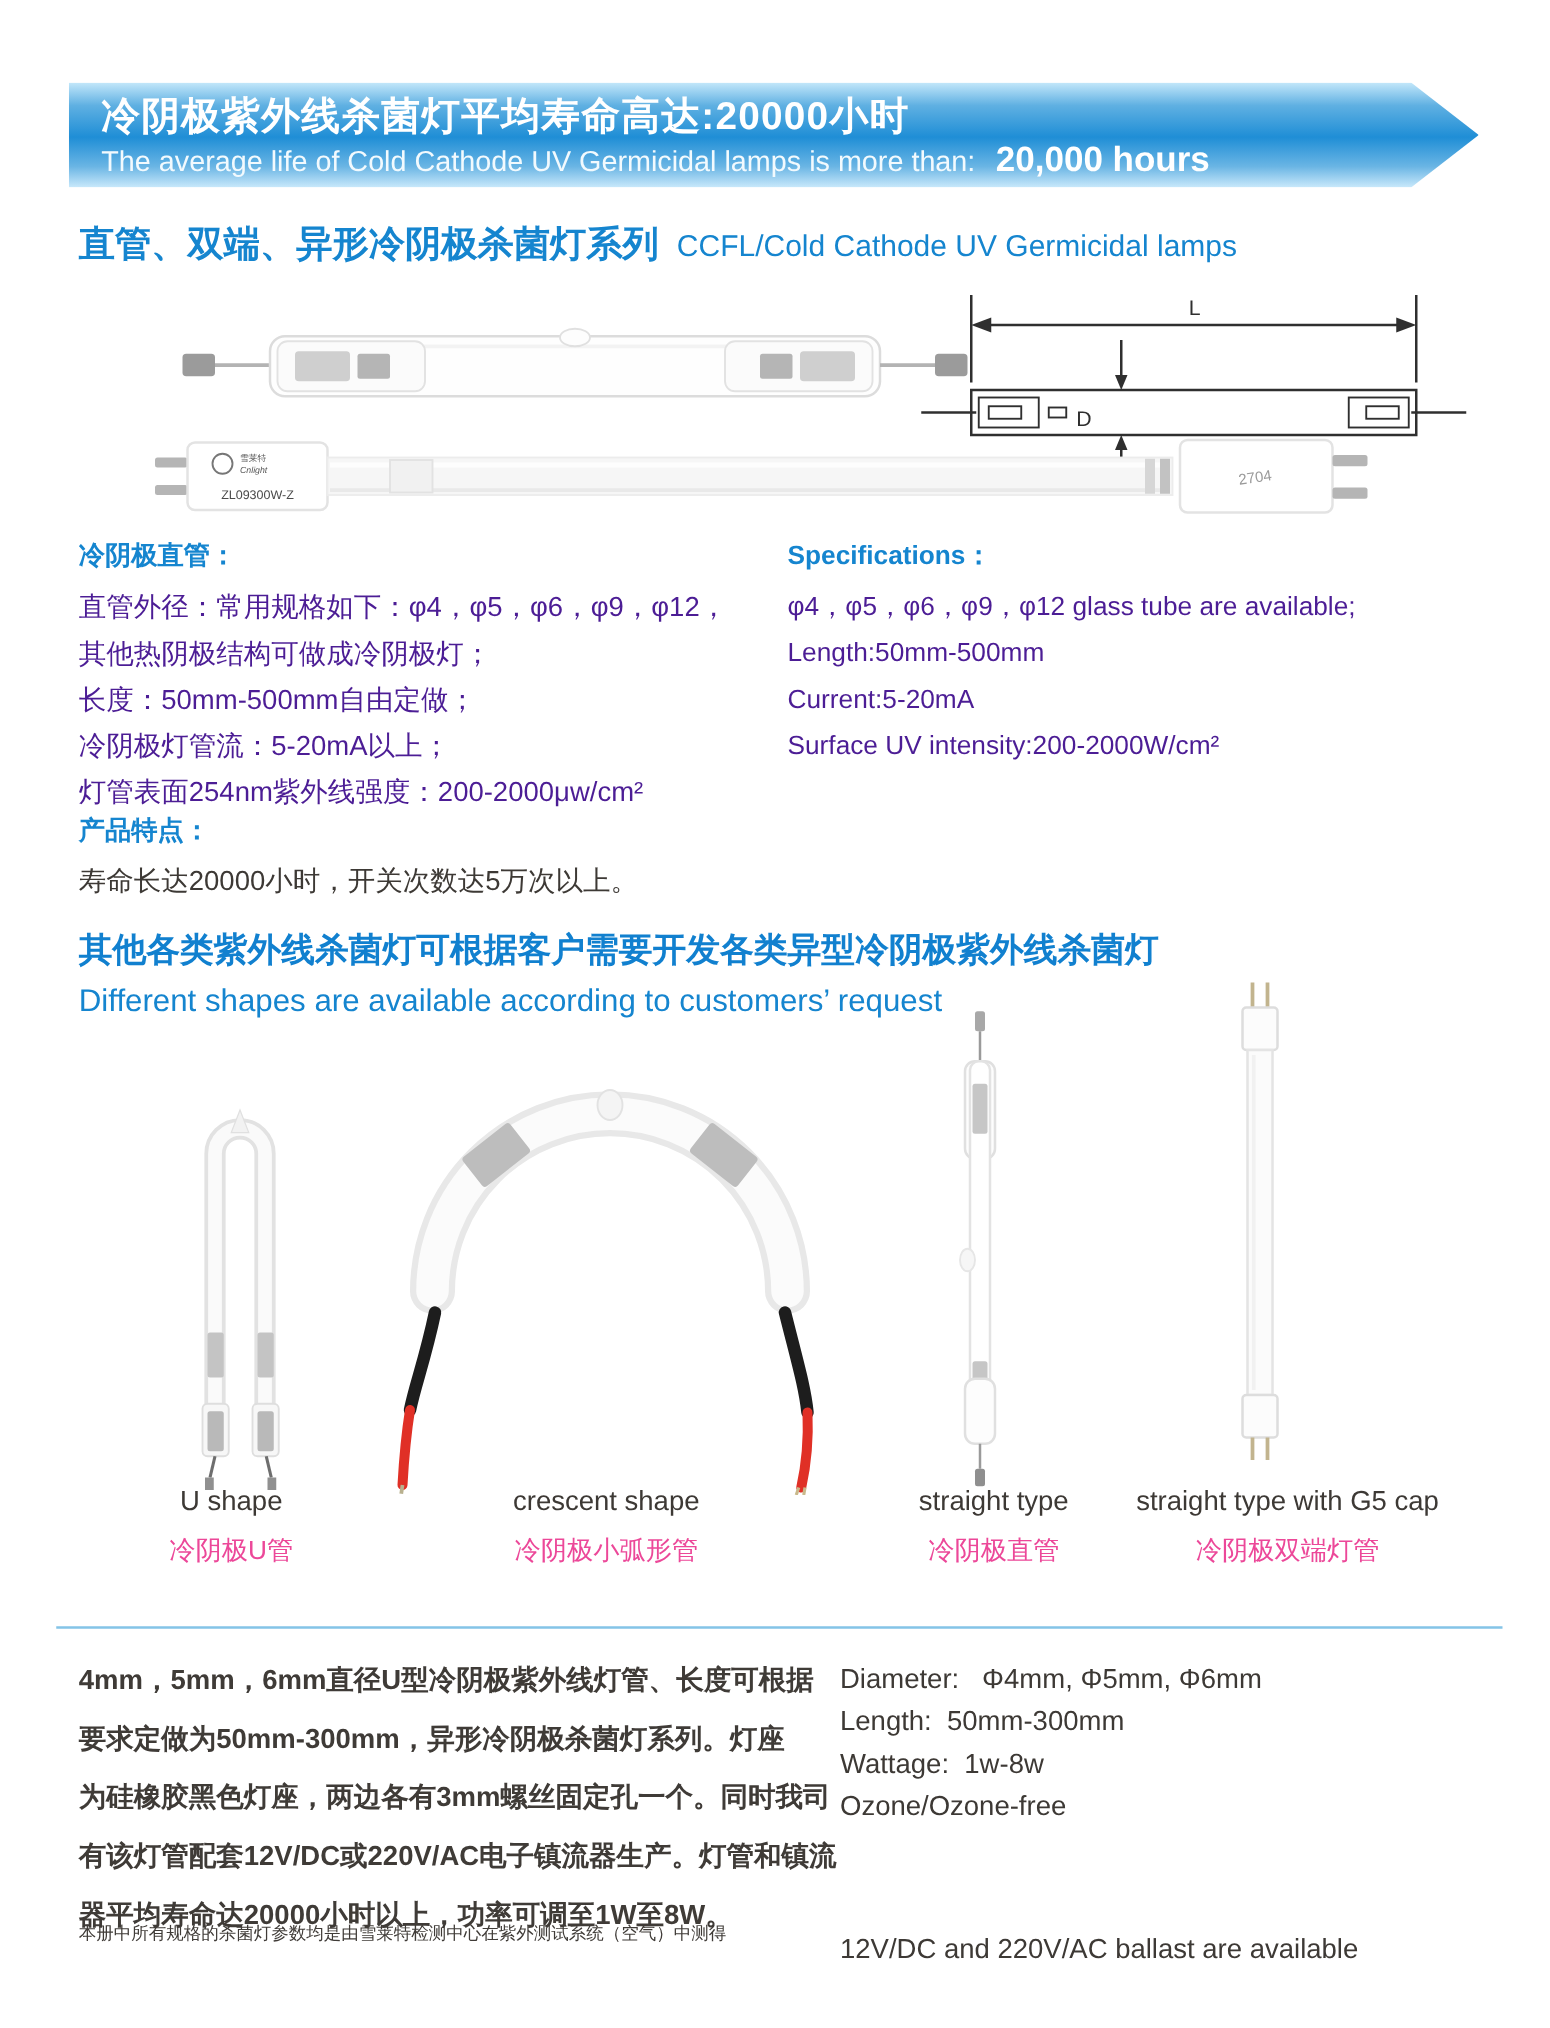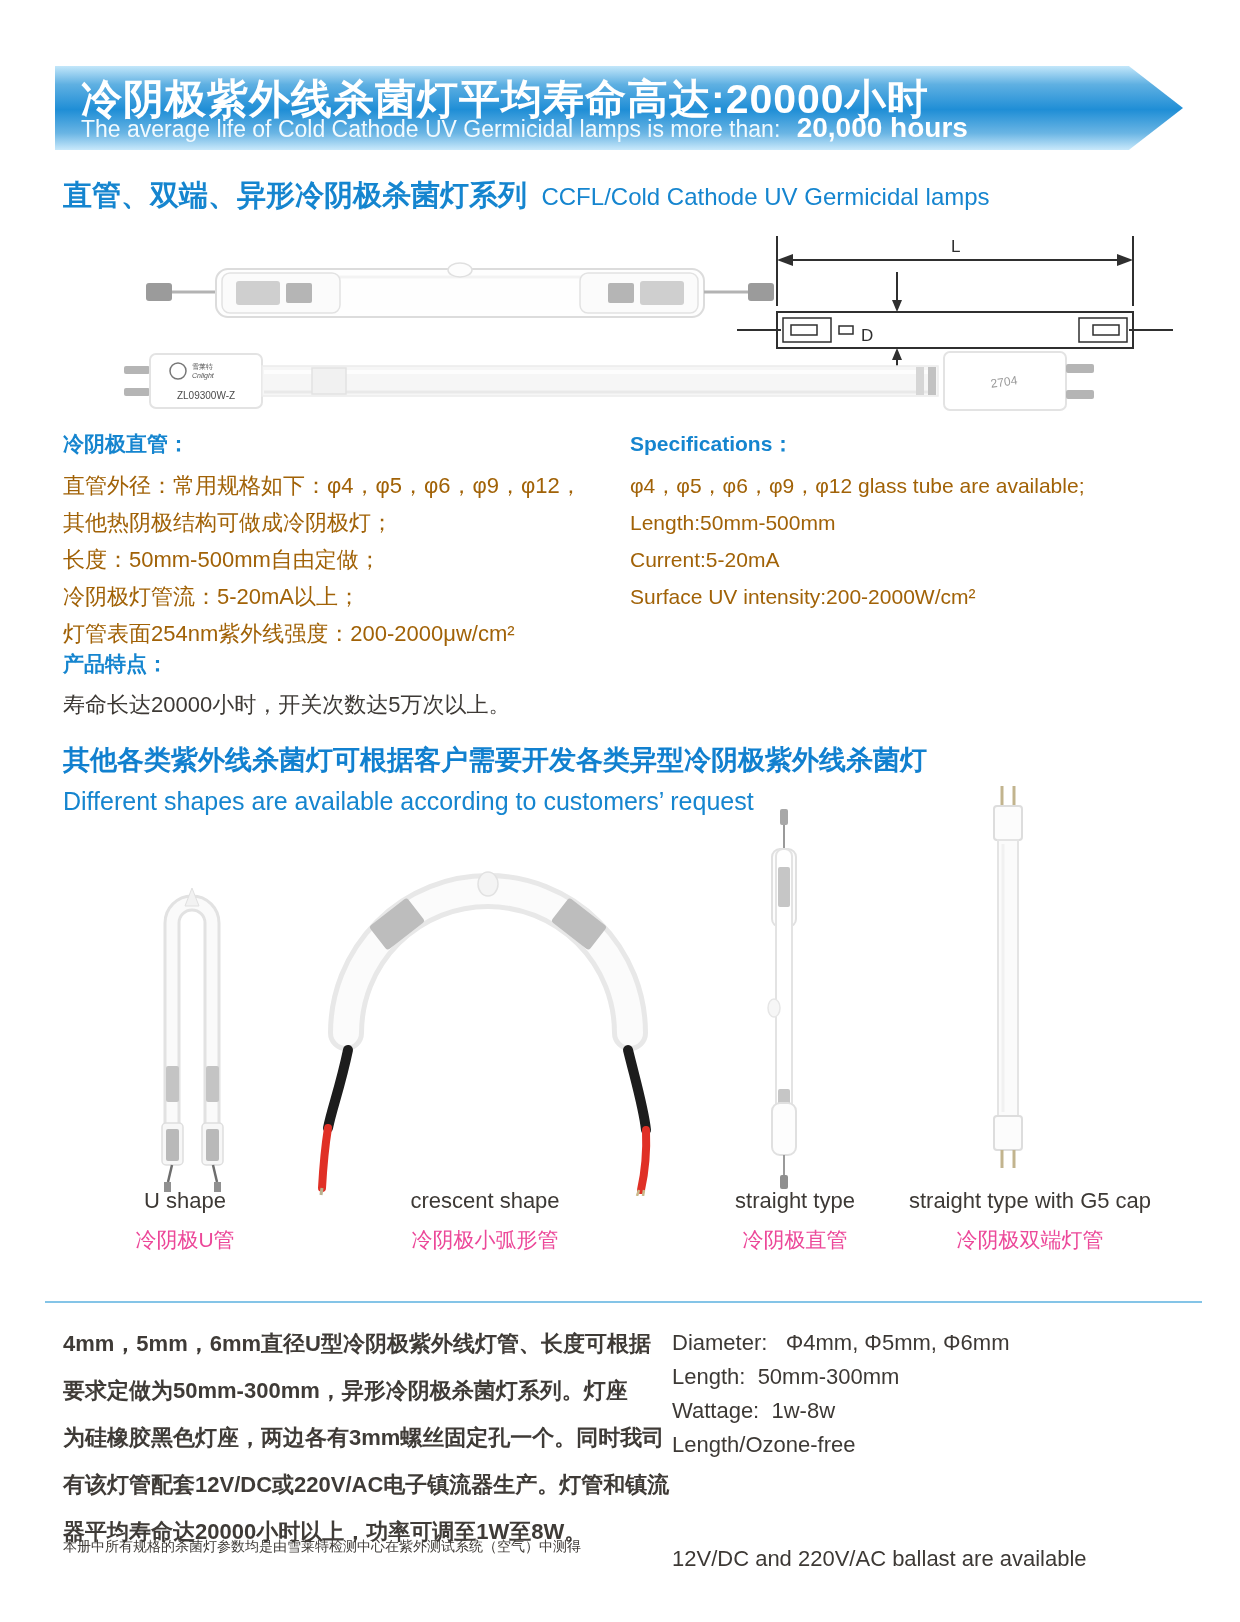--- a/index.html
+++ b/index.html
@@ -6,37 +6,37 @@
   .page{
     position:relative;width:1240px;height:1622px;background:#ffffff;overflow:hidden;
     font-family:"Liberation Sans","DejaVu Sans",sans-serif;color:#3d3935;
   }
   
   .banner{
     position:absolute;left:55px;top:66px;width:1128px;height:84px;
     background:linear-gradient(180deg,#c3e7fa 0%,#5fb0e2 22%,#1f8ed6 52%,#6ab5e4 80%,#c9e9fb 100%);
     clip-path:polygon(0 0,95.2% 0,100% 50%,95.2% 100%,0 100%);
   }
-  .banner-zh{position:absolute;left:26px;top:6px;font-size:41px;font-weight:bold;color:#ffffff;letter-spacing:1px;white-space:nowrap;}
+  .banner-zh{position:absolute;left:26px;top:6px;font-size:31px;font-weight:bold;color:#ffffff;letter-spacing:1px;white-space:nowrap;}
   .banner-en{position:absolute;left:26px;top:46px;font-size:23px;color:#f2fafe;white-space:nowrap;}
   .banner-en .strong{font-size:28px;font-weight:bold;color:#ffffff;margin-left:10px;}
   
   .h1row{position:absolute;left:63px;top:176px;white-space:nowrap;}
   .h1row .zh{font-size:29px;font-weight:bold;color:#1585cf;}
   .h1row .en{font-size:24px;color:#1585cf;margin-left:10px;}
   .h2block{position:absolute;left:63px;top:742px;}
   .h2block .zh{font-size:27px;font-weight:bold;color:#1180cf;white-space:nowrap;}
   .h2block .en{font-size:25px;color:#1585cf;margin-top:9px;white-space:nowrap;}
   
   .svgabs{position:absolute;}
   
   .col{position:absolute;}
   .blue-title{font-size:21px;font-weight:bold;color:#1585cf;margin-bottom:9px;white-space:nowrap;}
   .blue-title.en{font-weight:bold;}
-  .lines div{font-size:22px;line-height:37px;color:#a16207;white-space:nowrap;}
+  .lines div{font-size:22px;line-height:37px;color:#4c1d95;white-space:nowrap;}
   .lines.en div{font-size:21px;line-height:37px;}
   .feature-line{font-size:22px;line-height:36px;color:#3d3935;white-space:nowrap;}
   .feature-line.en{font-size:20px;}
   
   .plabel{position:absolute;text-align:center;}
   .plabel .en{font-size:22px;color:#3d3935;white-space:nowrap;}
   .plabel .zh{font-size:21px;color:#ec4899;margin-top:12px;white-space:nowrap;}
   
   .divider{position:absolute;left:45px;top:1301px;width:1157px;height:2px;background:#84c4e7;}
   
@@ -235,21 +235,21 @@
     <div>要求定做为50mm-300mm，异形冷阴极杀菌灯系列。灯座</div>
     <div>为硅橡胶黑色灯座，两边各有3mm螺丝固定孔一个。同时我司</div>
     <div>有该灯管配套12V/DC或220V/AC电子镇流器生产。灯管和镇流</div>
     <div>器平均寿命达20000小时以上，功率可调至1W至8W。</div>
   </div>
 
   <div class="desc-en">
     <div>Diameter:   Φ4mm, Φ5mm, Φ6mm</div>
     <div>Length:  50mm-300mm</div>
     <div>Wattage:  1w-8w</div>
-    <div>Length/Ozone-free</div>
+    <div>Ozone/Ozone-free</div>
     <div class="extra">
       <div>12V/DC and 220V/AC ballast are available</div>
       
     </div>
   </div>
 
   <div class="footer-note">本册中所有规格的杀菌灯参数均是由雪莱特检测中心在紫外测试系统（空气）中测得</div>
 
 </div>
 

